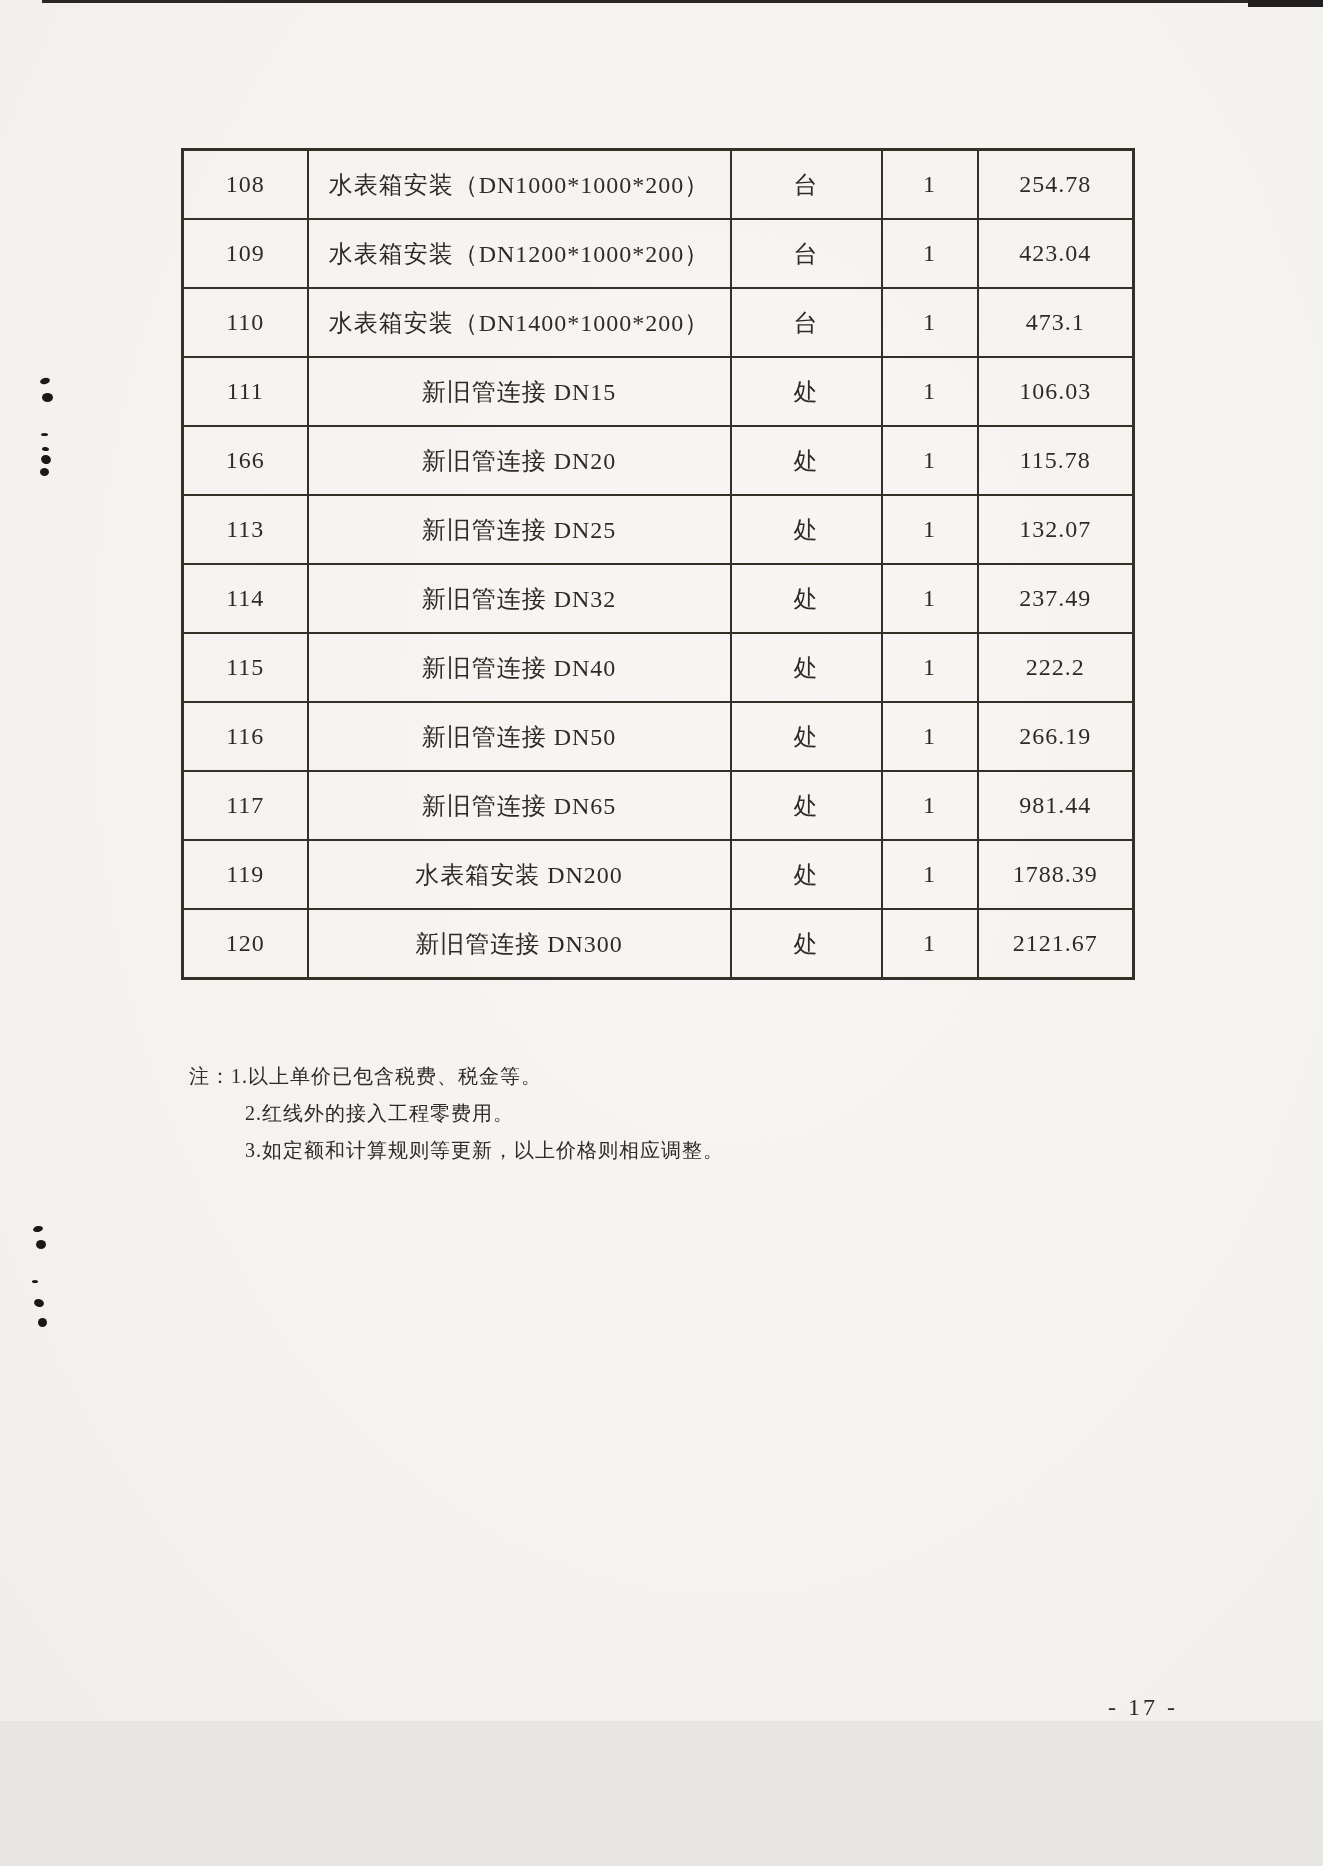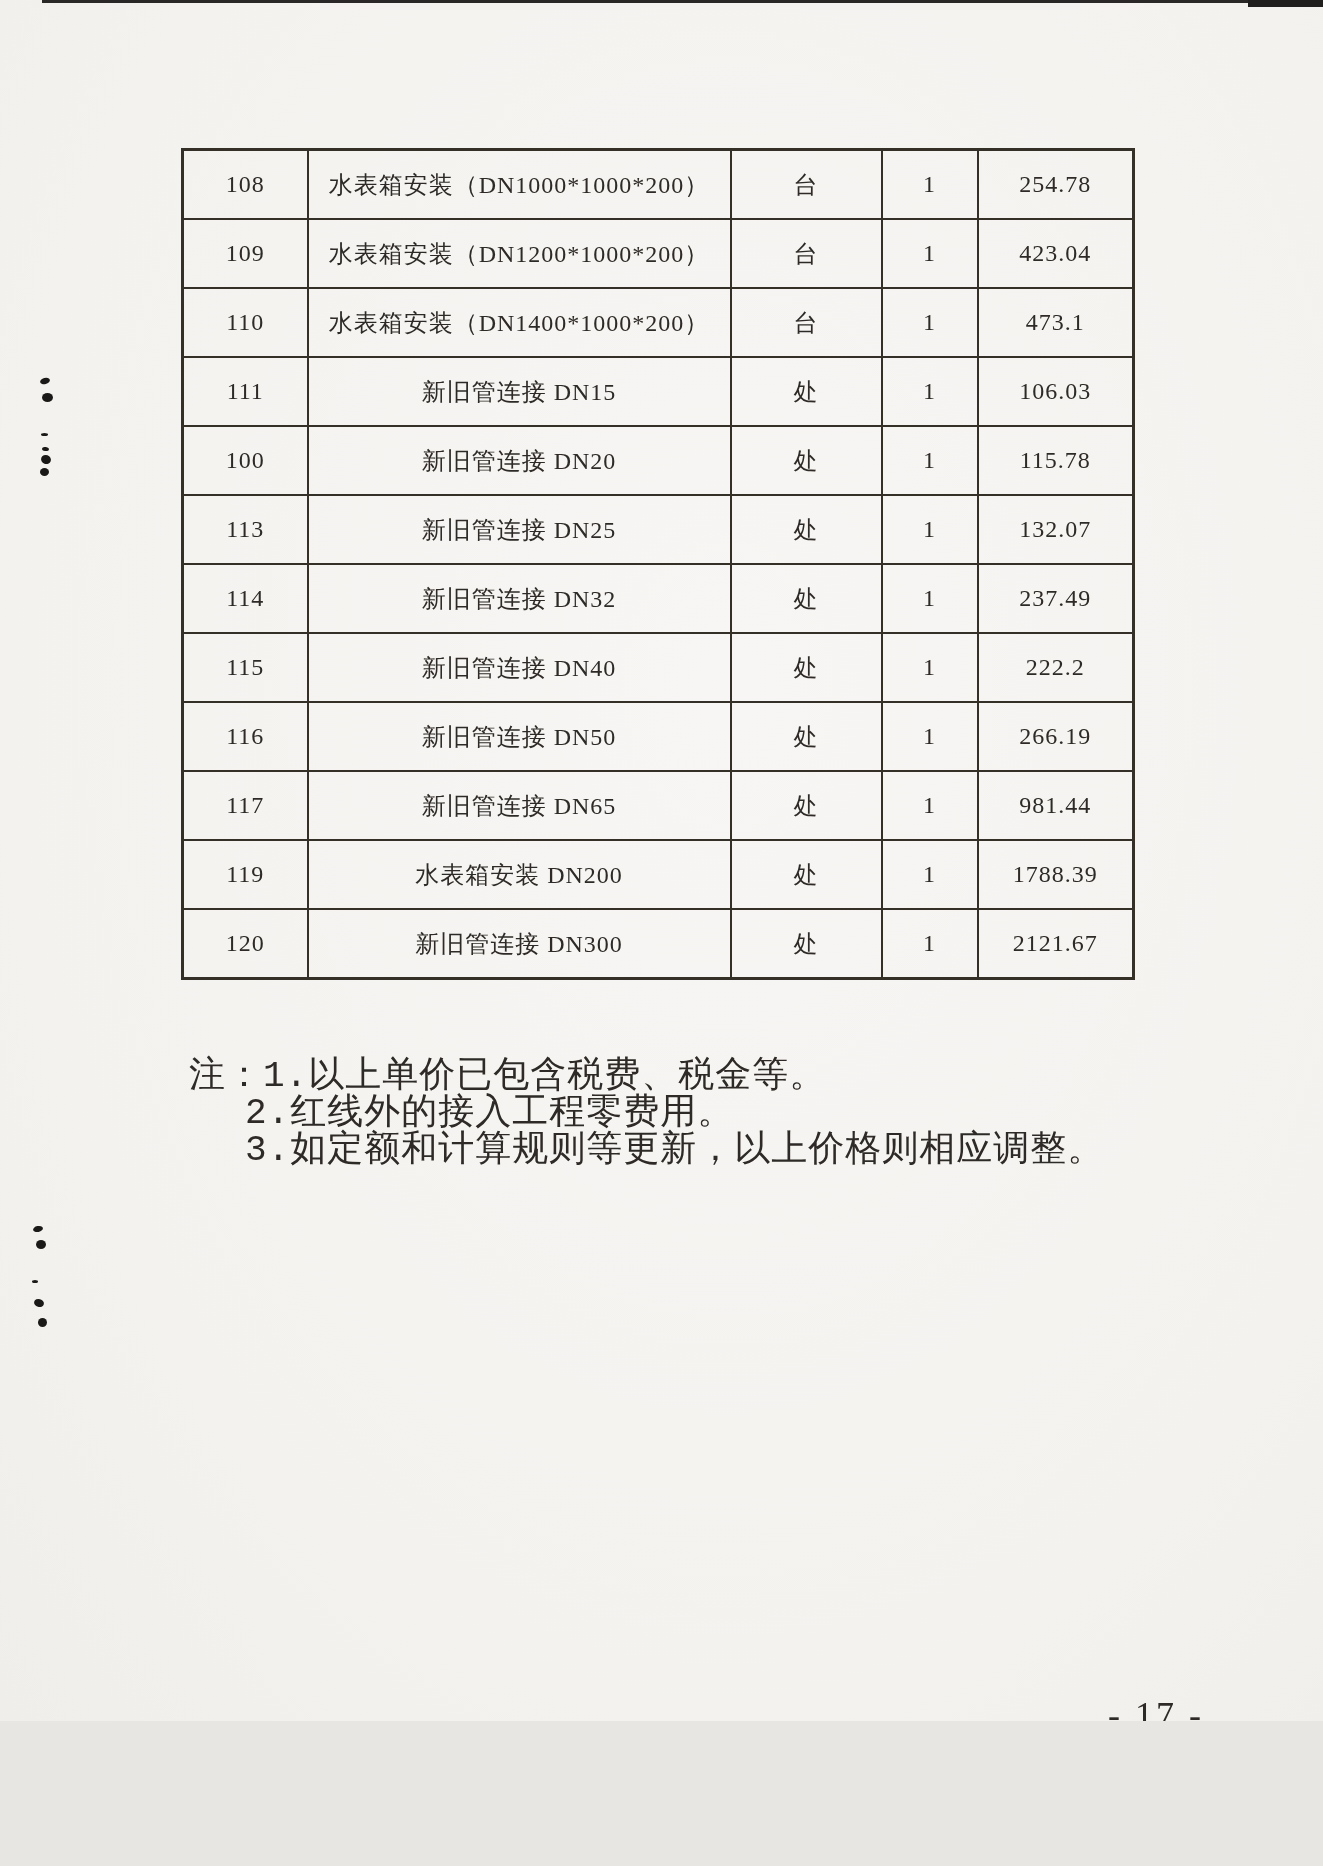--- a/index.html
+++ b/index.html
@@ -58,33 +58,32 @@
   }
   table.price-table {
     border: 3px solid #343028;
   }
   
   .notes {
     position: absolute;
     left: 189px;
     top: 1058px;
     width: 960px;
-    font-size: 36px;
+    font-size: 20px;
     line-height: 37px;
     letter-spacing: 1px;
-    font-family: Liberation Mono, monospace;
   }
   .note-line { white-space: nowrap; }
   .note-line.indent { padding-left: 56px; }
   
   .page-number {
     position: absolute;
     left: 1108px;
     top: 1694px;
-    font-size: 36px;
+    font-size: 24px;
     letter-spacing: 3px;
     color: #2d2a27;
   }
 </style>
 </head>
 <body>
 
 <div class="page">
 
   <div class="scan-edge-top"></div>
@@ -134,21 +133,21 @@
           <td>473.1</td>
         </tr>
         <tr>
           <td>111</td>
           <td>新旧管连接 DN15</td>
           <td>处</td>
           <td>1</td>
           <td>106.03</td>
         </tr>
         <tr>
-          <td>100</td>
+          <td>166</td>
           <td>新旧管连接 DN20</td>
           <td>处</td>
           <td>1</td>
           <td>115.78</td>
         </tr>
         <tr>
           <td>113</td>
           <td>新旧管连接 DN25</td>
           <td>处</td>
           <td>1</td>

